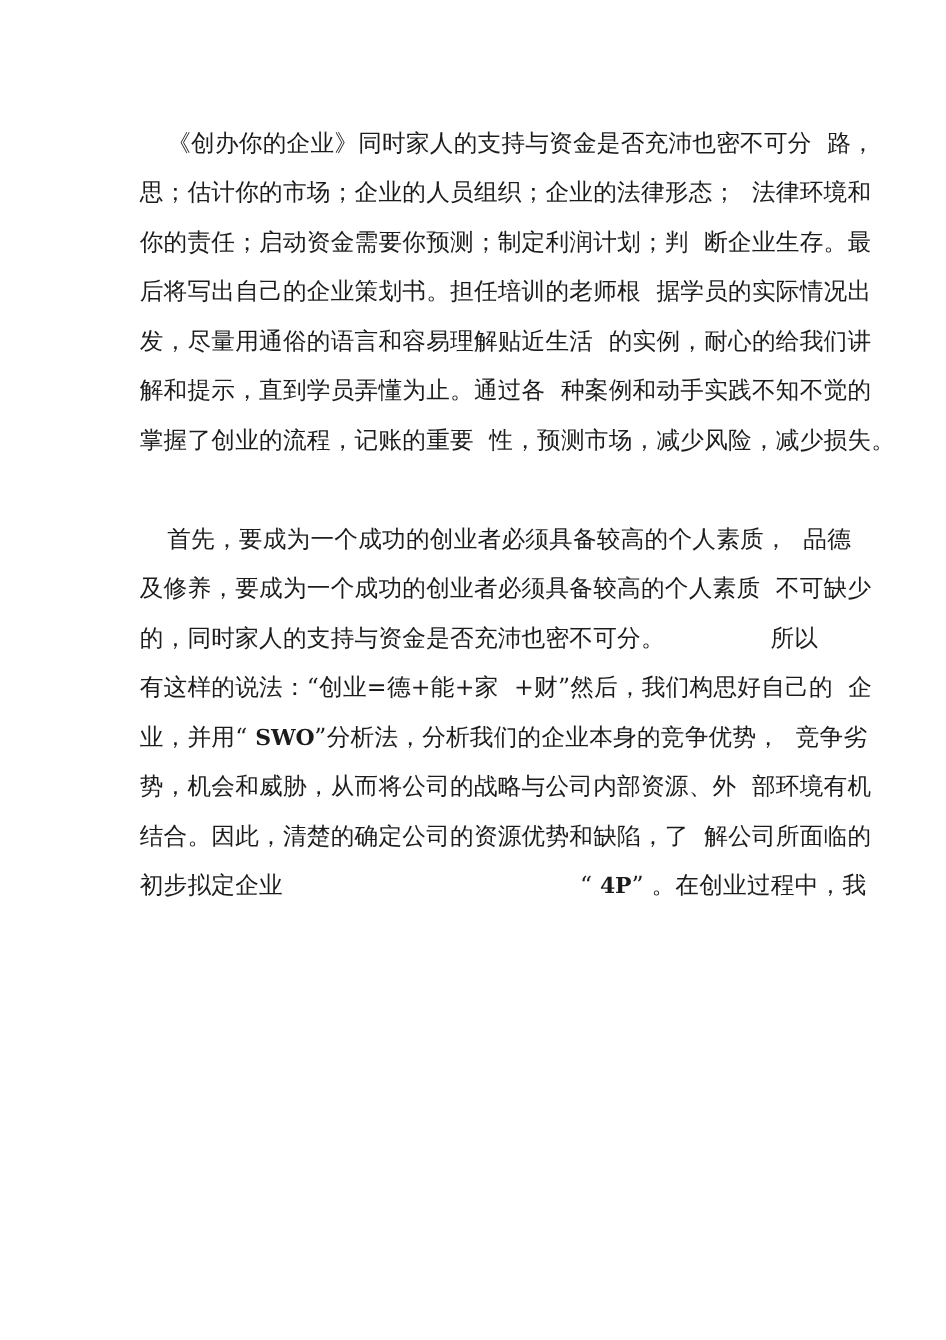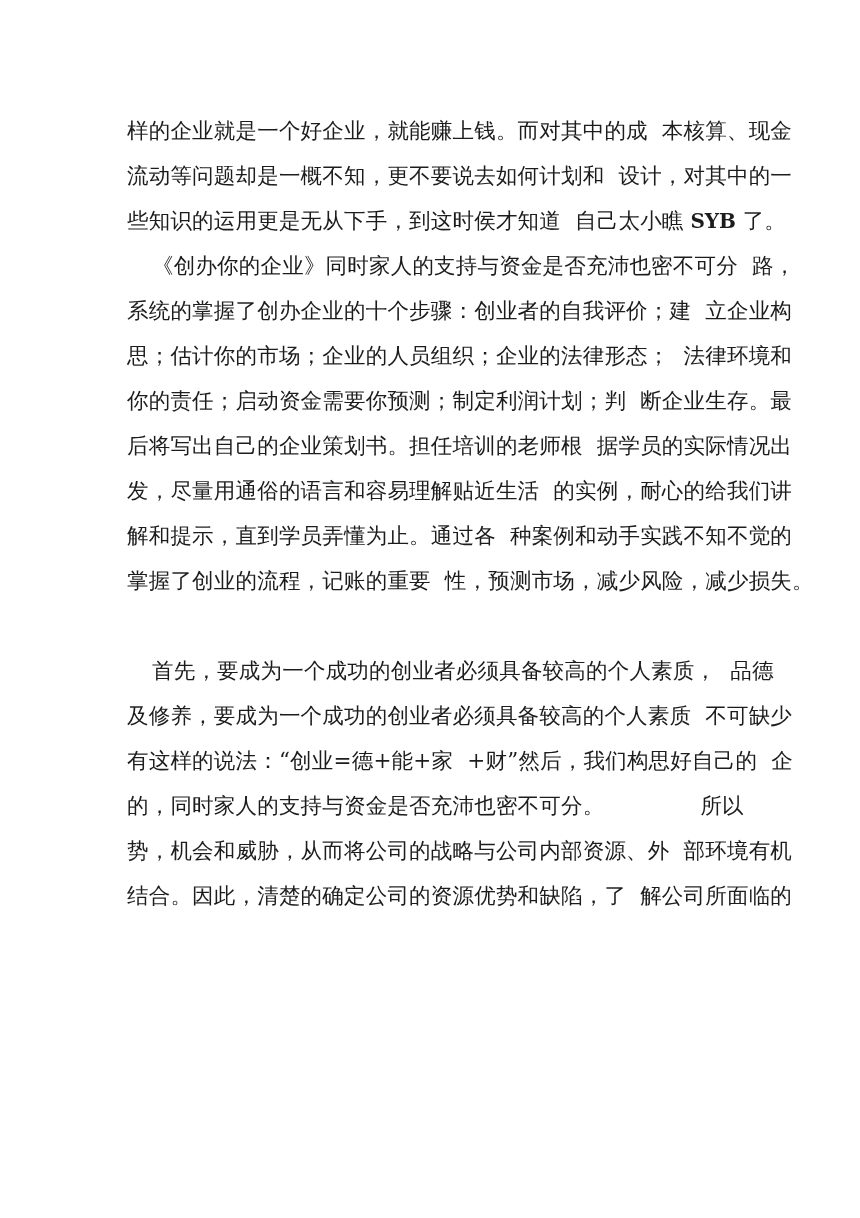--- a/index.html
+++ b/index.html
@@ -60,42 +60,38 @@
     font-size: 20px;
     letter-spacing: -0.2px;
   }
 </style>
 </head>
 <body>
 
 <div id="page">
   <div id="text-body">
 
-    <div class="para">
-      <span class="line">样的企业就是一个好企业，就能赚上钱。而对其中的成  本核算、现金</span>
-      <span class="line">流动等问题却是一概不知，更不要说去如何计划和  设计，对其中的一</span>
-      <span class="line"><span>些知识的运用更是无从下手，到这时侯才知道  自己太小瞧 </span><span class="latin-bold">SYB</span><span> 了。</span></span>
-    </div>
 
     <div class="para">
       <span class="line indent">《创办你的企业》同时家人的支持与资金是否充沛也密不可分  路，</span>
-      <span class="line">系统的掌握了创办企业的十个步骤：创业者的自我评价；建  立企业构</span>
       <span class="line">思；估计你的市场；企业的人员组织；企业的法律形态；  法律环境和</span>
       <span class="line">你的责任；启动资金需要你预测；制定利润计划；判  断企业生存。最</span>
       <span class="line">后将写出自己的企业策划书。担任培训的老师根  据学员的实际情况出</span>
       <span class="line">发，尽量用通俗的语言和容易理解贴近生活  的实例，耐心的给我们讲</span>
       <span class="line">解和提示，直到学员弄懂为止。通过各  种案例和动手实践不知不觉的</span>
       <span class="line">掌握了创业的流程，记账的重要  性，预测市场，减少风险，减少损失。</span>
     </div>
 
     <span class="blank-line">&nbsp;</span>
 
     <div class="para">
       <span class="line indent">首先，要成为一个成功的创业者必须具备较高的个人素质，  品德</span>
       <span class="line">及修养，要成为一个成功的创业者必须具备较高的个人素质  不可缺少</span>
+      <span class="line"><span>的，同时家人的支持与资金是否充沛也密不可分。</span><span class="gap-sm"></span><span>所以</span></span>
       <span class="line">有这样的说法：“创业=德+能+家  +财”然后，我们构思好自己的  企</span>
-      <span class="line"><span>的，同时家人的支持与资金是否充沛也密不可分。</span><span class="gap-sm"></span><span>所以</span></span>
+      <span class="line"><span>业，并用“ </span><span class="latin-bold">SWO</span><span>”分析法，分析我们的企业本身的竞争优势，  竞争劣</span></span>
       <span class="line">势，机会和威胁，从而将公司的战略与公司内部资源、外  部环境有机</span>
       <span class="line">结合。因此，清楚的确定公司的资源优势和缺陷，了  解公司所面临的</span>
+      <span class="line"><span>初步拟定企业</span><span class="gap-lg"></span><span>“ </span><span class="latin-bold">4P</span><span>”</span><span> 。在创业过程中，我</span></span>
     </div>
 
   </div>
 </div>
 
 </body></html>

